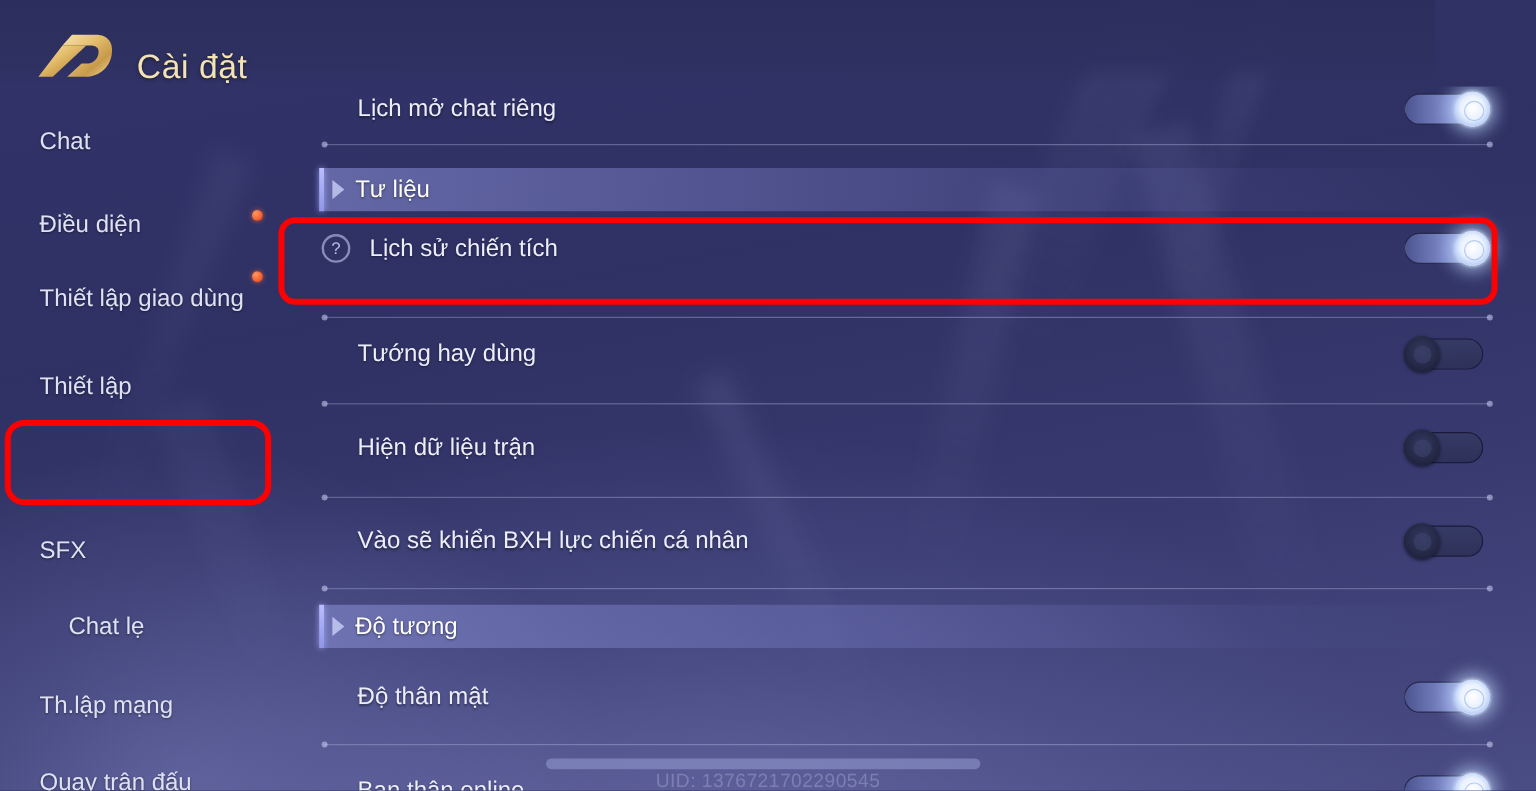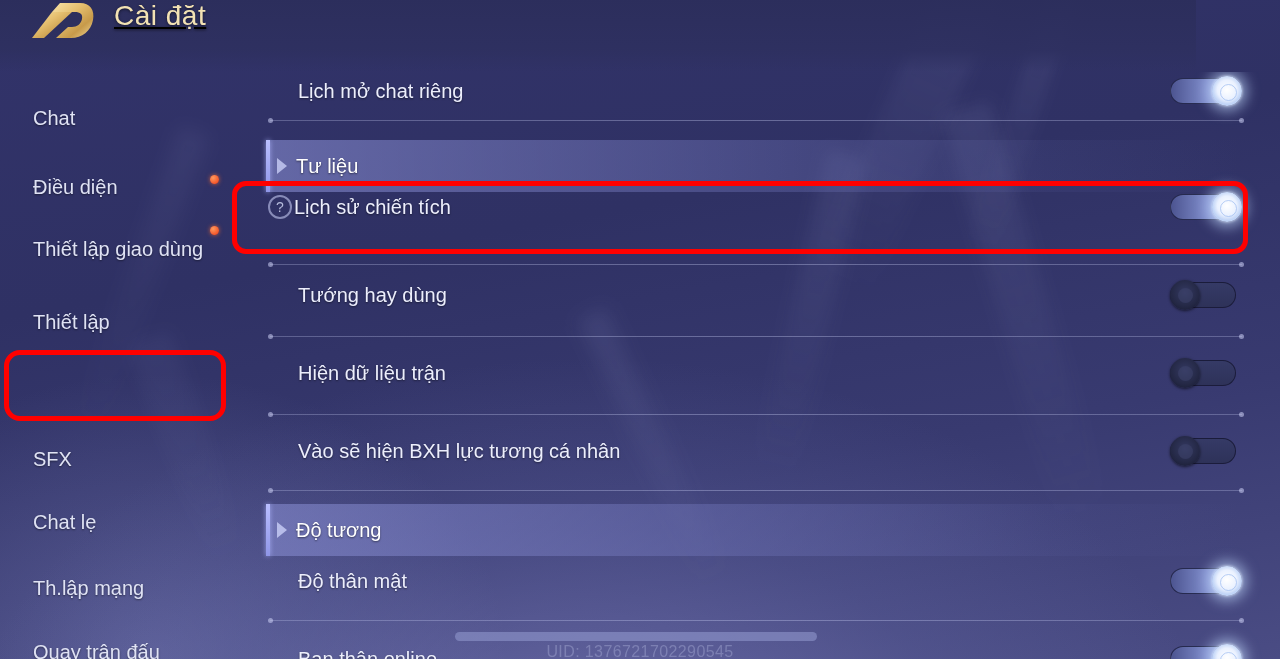--- a/index.html
+++ b/index.html
@@ -32,23 +32,22 @@
   .streak.s4 { left: 790px; top: 150px; width: 40px; height: 330px; transform: rotate(13deg); filter: blur(8px); }
   .streak.s5 { left: 640px; top: 300px; width: 30px; height: 300px; transform: rotate(-25deg); filter: blur(9px); }
   .streak.s6 { left: 120px; top: 120px; width: 34px; height: 340px; transform: rotate(20deg); filter: blur(9px); opacity: .7;}
   .streak.s7 { left: 170px; top: 330px; width: 46px; height: 260px; transform: rotate(-20deg); filter: blur(9px); opacity: .6;}
 
   
   #header {
     position: absolute; left: 0; top: 0;
     width: 1196px; height: 72px;
     z-index: 6;
-    display: flex; align-items: flex-start;
+    display: flex; align-items: flex-end;
     background: linear-gradient(to bottom, rgba(44,46,92,0.98) 0%, rgba(46,48,96,0.92) 70%, rgba(48,50,100,0.0) 100%);
-    text-decoration: underline;
   }
   #logo { margin-left: 30px; width: 66px; height: 46px; display:block; }
   #app-title {
     margin-left: 18px;
     color: #f3e2b4;
     font-size: 28px;
     letter-spacing: .5px;
     text-shadow: 0 1px 3px rgba(0,0,0,.55);
   }
 
@@ -109,36 +108,36 @@
     left: 0; width: 1048px;
     display: flex; align-items: center;
   }
   .row-label {
     color: #eceefc;
     font-size: 20px;
     text-shadow: 0 1px 2px rgba(0,0,0,.45);
     white-space: nowrap;
   }
   .row.setting .row-label { margin-left: 66px; }
-  .row.setting.has-help .row-label { margin-left: 2px; }
+  .row.setting.has-help .row-label { margin-left: 16px; }
 
   .help-icon {
     margin-left: 36px;
     width: 24px; height: 24px;
     border-radius: 50%;
     border: 2px solid rgba(190,196,235,.62);
     color: rgba(205,210,240,.85);
     font-size: 14px;
     display: flex; align-items: center; justify-content: center;
     flex: 0 0 auto;
   }
 
   .section-head {
     position: absolute;
-    left: 34px; width: 975px; height: 52px;
+    left: 34px; width: 975px; height: 36px;
     display: flex; align-items: center;
     background: linear-gradient(to right, rgba(132,137,205,0.62) 0%, rgba(116,121,190,0.40) 45%, rgba(104,110,180,0.10) 80%, rgba(104,110,180,0.0) 100%);
   }
   .section-head::before {
     content: "";
     position: absolute; left: 0; top: 0;
     width: 4px; height: 100%;
     background: linear-gradient(to bottom, #b9beff, #8f96e8);
     box-shadow: 0 0 5px rgba(175,182,255,.8);
   }
@@ -291,21 +290,21 @@
       <div class="side-item" style="top: 144px; height: 66px;">
         <div class="side-label">Thiết lập giao dùng</div>
       </div>
       <div class="dot-badge" style="left: 210px; top: 154px;"></div>
       <div class="side-item" style="top: 228px; height: 44px;">
         <div class="side-label">Thiết lập</div>
       </div>
       <div class="side-item" style="top: 356px; height: 44px; align-items: flex-end;">
         <div class="side-label">SFX</div>
       </div>
-      <div class="side-item" style="top: 428px; height: 44px;">
+      <div class="side-item" style="top: 428px; height: 44px; margin-left: 24px;">
         <div class="side-label">Chat lẹ</div>
       </div>
       <div class="side-item" style="top: 494px; height: 44px;">
         <div class="side-label">Th.lập mạng</div>
       </div>
       <div class="side-item" style="top: 558px; height: 44px;">
         <div class="side-label">Quay trận đấu</div>
       </div>
     </div>
 
@@ -337,21 +336,21 @@
         </div>
       </div>
       <div class="row setting" style="top: 278px; height: 46px;">
         <div class="row-label">Hiện dữ liệu trận</div>
         <div class="toggle off">
           <div class="track"></div>
           <div class="knob"></div>
         </div>
       </div>
       <div class="row setting" style="top: 356px; height: 46px;">
-        <div class="row-label">Vào sẽ hiện BXH lực tương cá nhân</div>
+        <div class="row-label">Vào sẽ khiển BXH lực chiến cá nhân</div>
         <div class="toggle off">
           <div class="track"></div>
           <div class="knob"></div>
         </div>
       </div>
       <div class="section-head" style="top: 432px;">
         <div class="section-arrow"></div>
         <div class="section-title">Độ tương</div>
       </div>
       <div class="row setting" style="top: 486px; height: 46px;">

